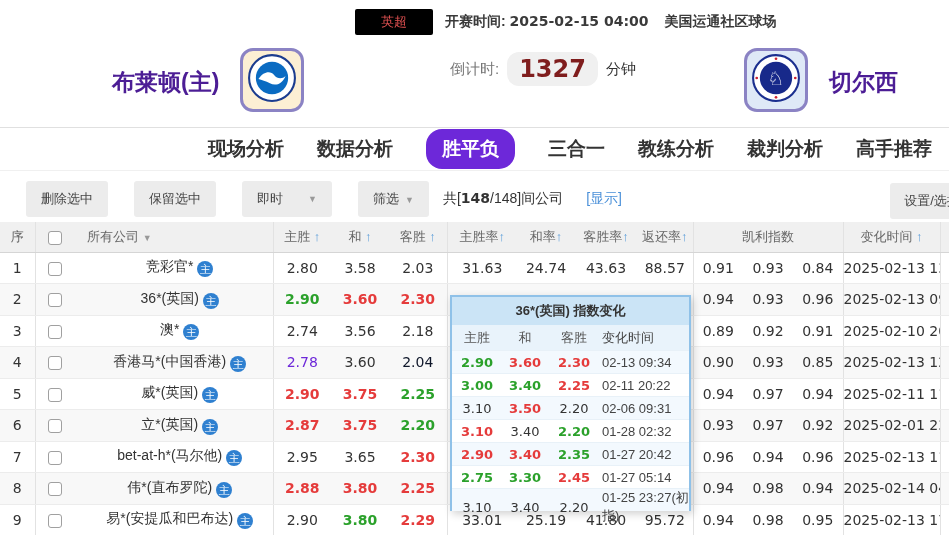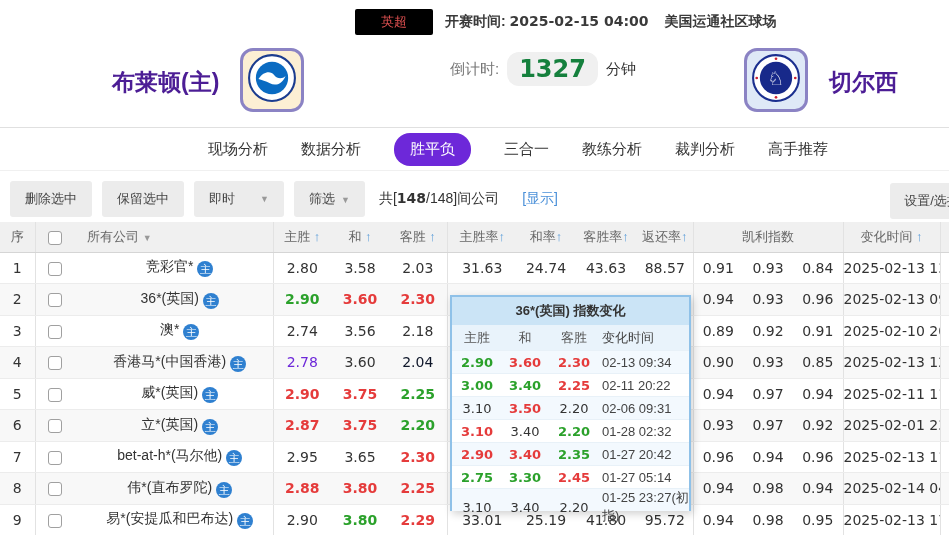--- a/index.html
+++ b/index.html
@@ -16,35 +16,35 @@
   .team-name { position:absolute; top:67px; font-size:23px; font-weight:bold; color:#4c1d95; }
   .home-name { left:112px; }
   .away-name { left:829px; }
   .logo-box { position:absolute; top:48px; width:64px; height:64px; border:3px solid #8b83c4;
     border-radius:13px; display:flex; align-items:center; justify-content:center; }
   .home-logo-box { left:240px; background:#fcefd4; }
   .away-logo-box { left:744px; background:#dfe9f7; }
   .countdown { position:absolute; left:450px; top:52px; display:flex; align-items:center; gap:8px; }
   .cd-label { font-size:15px; color:#777; }
   .cd-value { background:#f0f0f0; border-radius:12px; padding:3px 12px; font-size:24px;
-    font-weight:bold; color:#15803d; font-family:"DejaVu Sans",sans-serif; }
+    font-weight:bold; color:#7f1d1d; font-family:"DejaVu Sans",sans-serif; }
   .cd-unit { font-size:15px; color:#333; }
 
   
   .nav { position:absolute; top:127px; left:0; width:949px; height:44px;
     border-top:1px solid #e0e0e0; border-bottom:1px solid #f0f0f0;
     display:flex; align-items:center; }
   .nav-tabs { display:flex; gap:33px; margin-left:208px; align-items:center; }
-  .nav-tab { font-size:15px; font-weight:normal; color:#333; cursor:pointer; white-space:nowrap;text-align:right; }
+  .nav-tab { font-size:19px; font-weight:bold; color:#333; cursor:pointer; white-space:nowrap;text-align:right; }
   .nav-tab.active { background:#6d28d9; color:#fff; border-radius:16px; padding:7px 16px; }
 
   
   .toolbar { position:absolute; top:177px; left:0; width:949px; height:44px; display:flex; align-items:center; }
   .tb-btn { background:#ececec; color:#444; font-size:13px; padding:9px 15px; border:none;
-    border-radius:3px; margin-left:10px; cursor:pointer; white-space:nowrap; }
+    border-radius:3px; margin-left:26px; cursor:pointer; white-space:nowrap; }
   .tb-select { width:90px; display:flex; justify-content:space-between; align-items:center; }
   .caret { color:#999; font-size:9px; margin-left:6px; }
   .companies { font-size:14px; color:#333; margin-left:14px; }
   .companies b { font-weight:bold; }
   .show-link { color:#4a90d9; font-size:14px; margin-left:23px; cursor:pointer; text-decoration:none; }
   .settings-btn { position:absolute; left:890px; top:6px; background:#ececec; color:#444;
     font-size:13px; padding:9px 14px; border:none; border-radius:3px; width:84px; white-space:nowrap; cursor:pointer; }
 
   
   table.odds { position:absolute; top:222px; left:0; width:949px; border-collapse:collapse; table-layout:fixed; }

